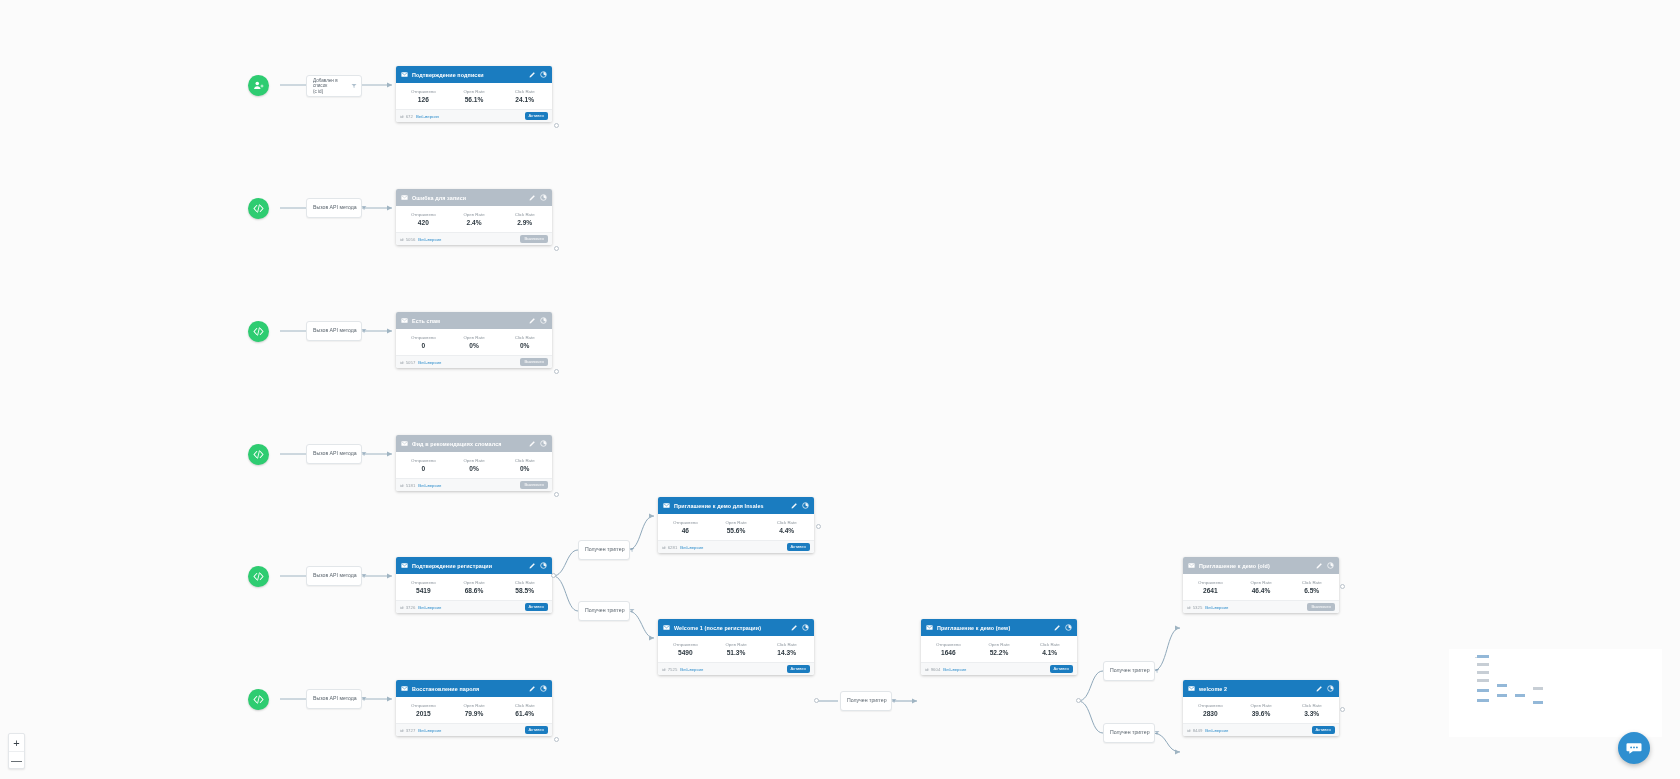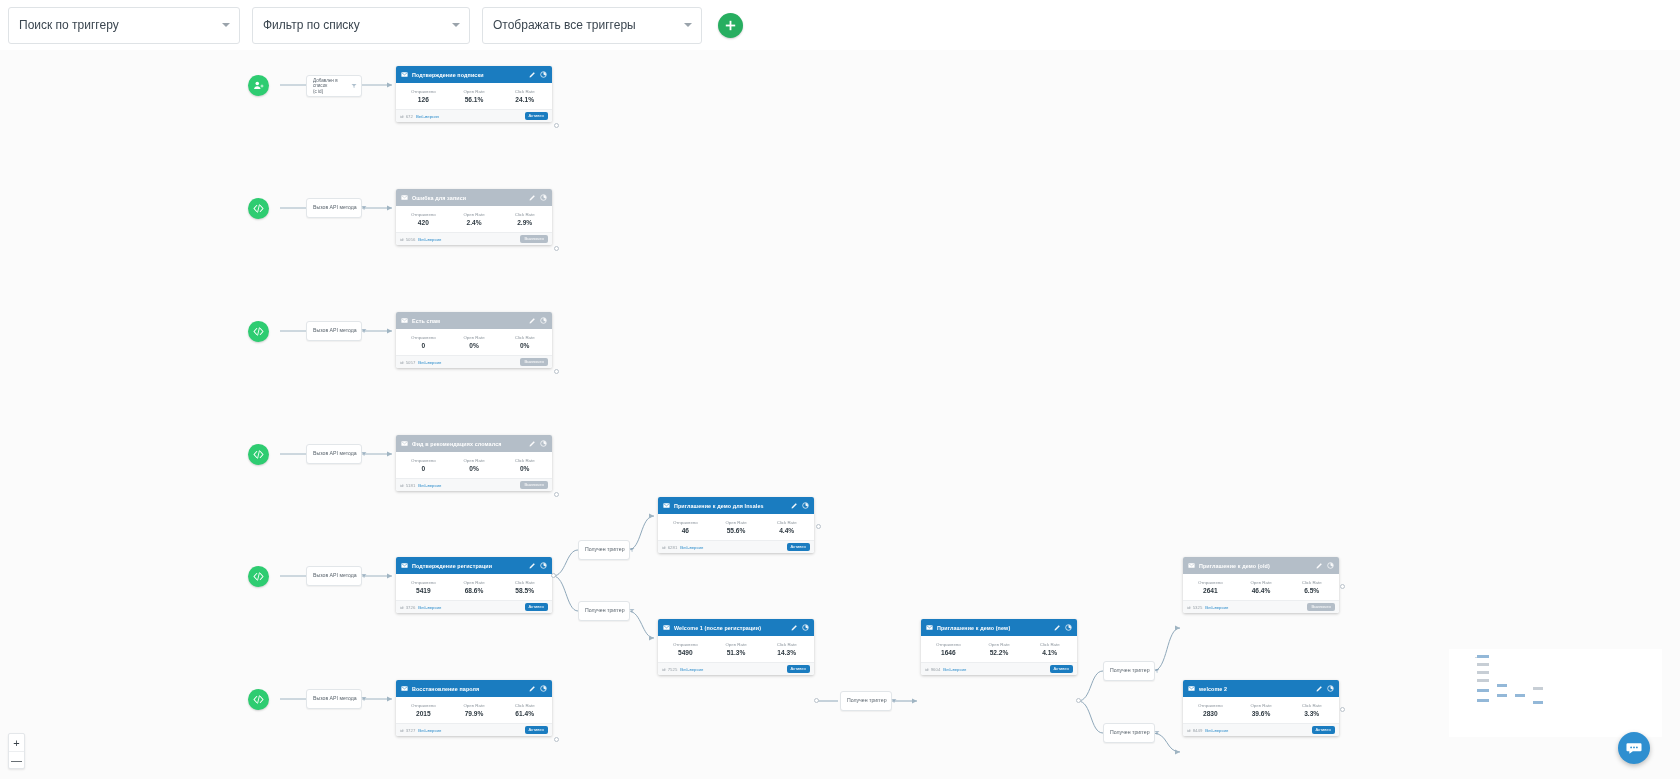--- a/index.html
+++ b/index.html
@@ -195,40 +195,20 @@
     box-shadow: 0 2px 5px rgba(0,0,0,.25);
     cursor: pointer;
   }
   .chat-btn svg { display: block; }
 </style>
 </head>
 <body>
 
 <div id="app">
 
-  <div class="topbar">
-    <div class="select-box sb-1">
-      <span>Поиск по триггеру</span>
-      <span class="caret"></span>
-    </div>
-    <div class="select-box sb-2">
-      <span>Фильтр по списку</span>
-      <span class="caret"></span>
-    </div>
-    <div class="select-box sb-3">
-      <span>Отображать все триггеры</span>
-      <span class="caret"></span>
-    </div>
-    <div class="add-btn">
-      <svg width="11" height="11" viewBox="0 0 11 11">
-        <rect x="4.6" y="0.8" width="1.8" height="9.4" fill="#fff"></rect>
-        <rect x="0.8" y="4.6" width="9.4" height="1.8" fill="#fff"></rect>
-      </svg>
-    </div>
-  </div>
 
   <div class="canvas">
 
     <svg class="edges">
       <g fill="none" stroke="#9fb4c2" stroke-width="1">
 
         <path d="M280 35 L306 35"></path>
           <path d="M362 35 L392 35"></path>
 
         <path d="M280 158 L306 158"></path>

